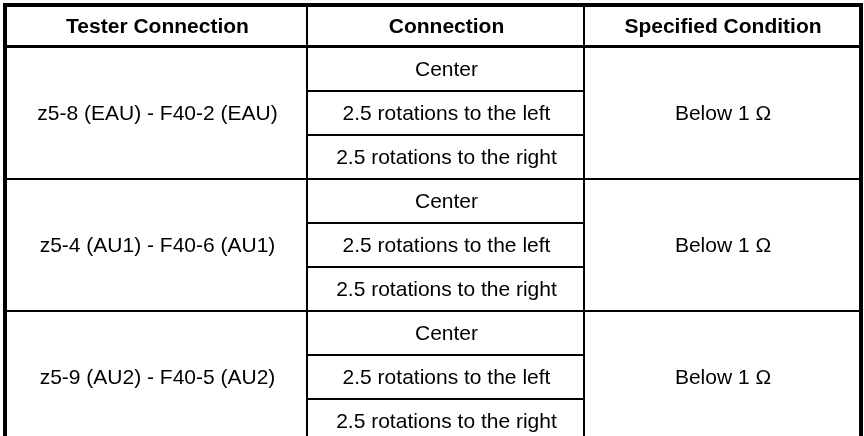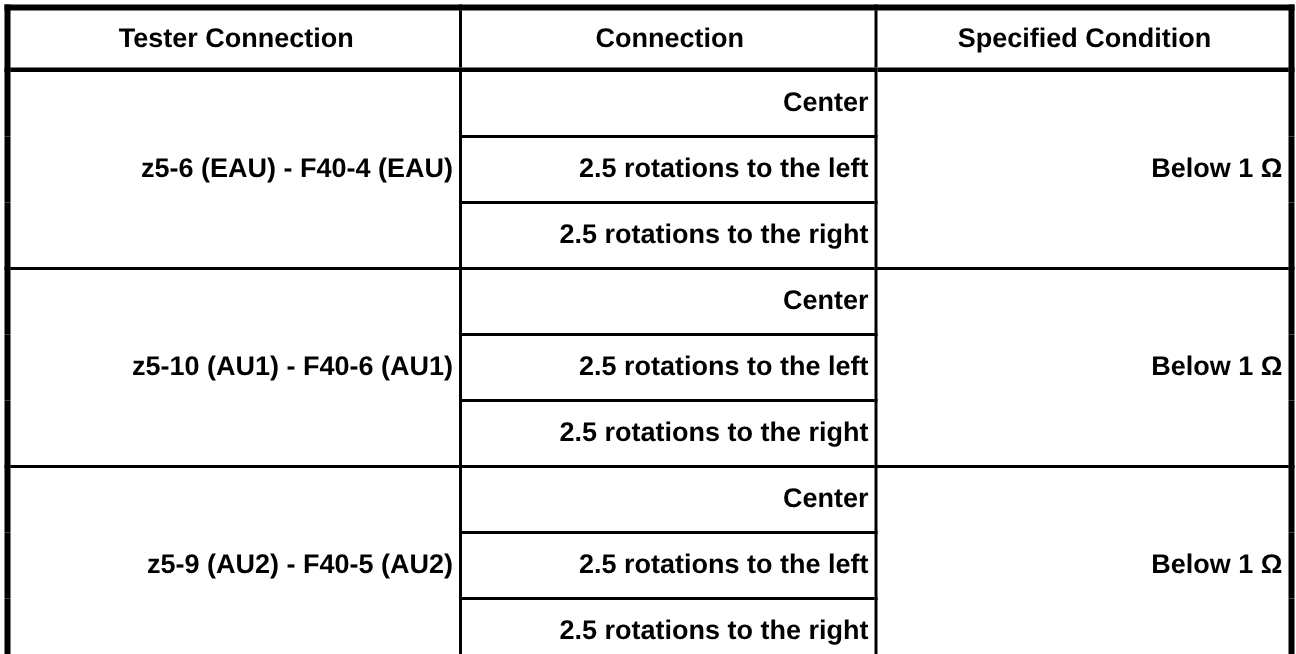--- a/index.html
+++ b/index.html
@@ -24,40 +24,40 @@
     top: 3px;
     width: 856px;
     border-collapse: collapse;
     table-layout: fixed;
     background: #ffffff;
     border: 4px solid #000000;
   }
   table.spec th,
   table.spec td {
     border: 2px solid #000000;
-    font-size: 18px;
+    font-size: 21px;
     line-height: 1.1;
     color: #000000;
     background: #ffffff;
     padding: 0 4px 0 6px;
     overflow: hidden;
     white-space: nowrap;
   }
   table.spec th {
     font-weight: bold;
     text-align: center;
     height: 38px;
     border-bottom-width: 3px;
     vertical-align: middle;
   }
   table.spec td {
     height: 42px;
-    text-align: right;
+    text-align: center;
     vertical-align: middle;
-    font-weight: bold;
+    font-weight: normal;
     margin-top: 35px;
   }
   td.conn {
     padding-left: 4px;
   }
 </style>
 </head>
 <body>
 
 <div class="page">
@@ -70,33 +70,33 @@
     <thead>
       <tr>
         <th>Tester Connection</th>
         <th>Connection</th>
         <th>Specified Condition</th>
       </tr>
     </thead>
     <tbody>
 
       <tr>
-        <td class="conn" rowspan="3">z5-6 (EAU) - F40-4 (EAU)</td>
+        <td class="conn" rowspan="3">z5-8 (EAU) - F40-2 (EAU)</td>
         <td>Center</td>
         <td rowspan="3">Below 1 Ω</td>
       </tr>
       <tr>
         <td>2.5 rotations to the left</td>
       </tr>
       <tr>
         <td>2.5 rotations to the right</td>
       </tr>
 
       <tr>
-        <td class="conn" rowspan="3">z5-10 (AU1) - F40-6 (AU1)</td>
+        <td class="conn" rowspan="3">z5-4 (AU1) - F40-6 (AU1)</td>
         <td>Center</td>
         <td rowspan="3">Below 1 Ω</td>
       </tr>
       <tr>
         <td>2.5 rotations to the left</td>
       </tr>
       <tr>
         <td>2.5 rotations to the right</td>
       </tr>
 

